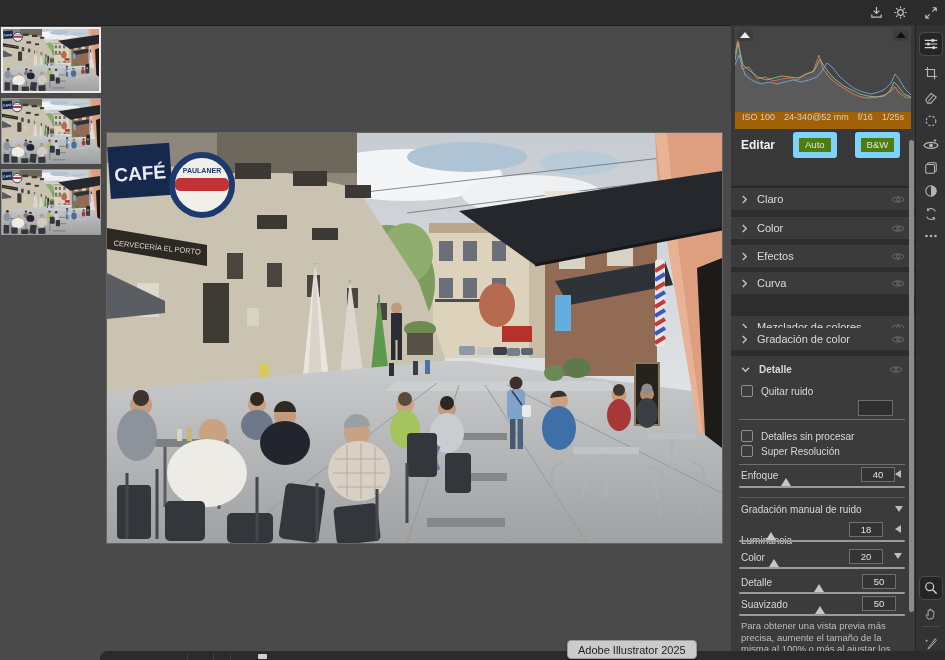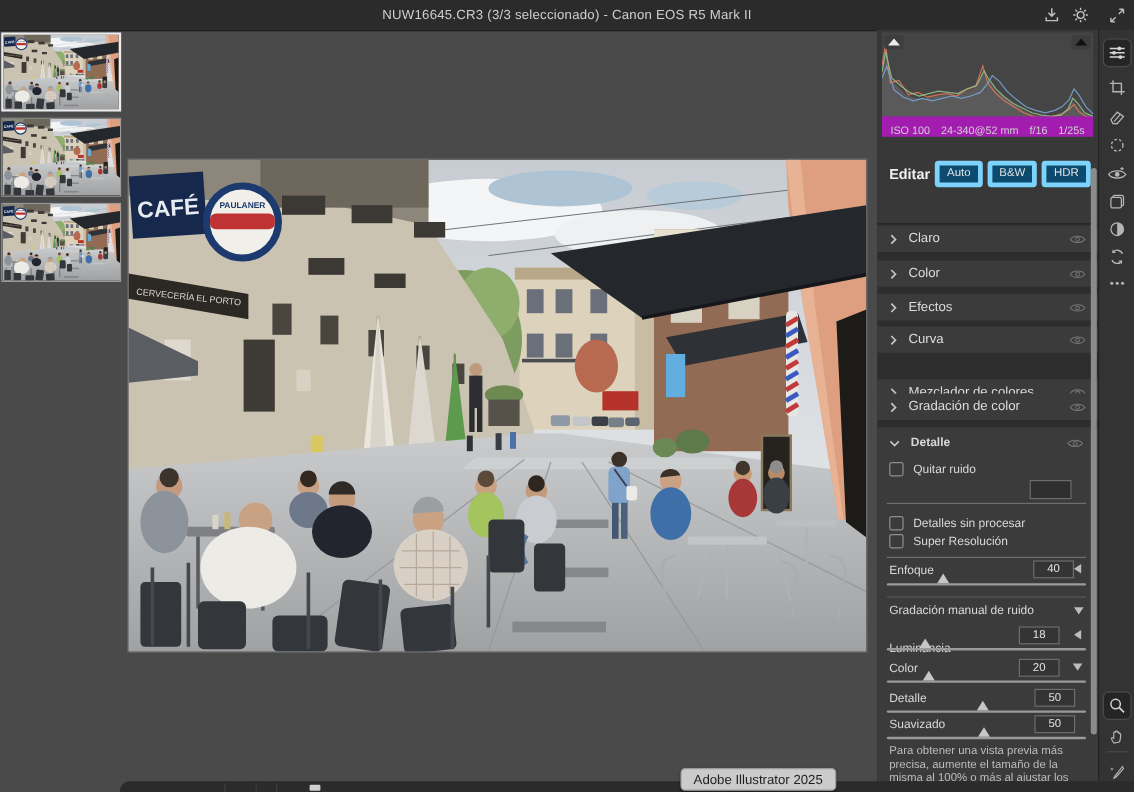--- a/index.html
+++ b/index.html
@@ -17,27 +17,27 @@
   .thumb.sel{border:2px solid #ececec;}
   .thumb.semi{border:1px solid #9a9a9a;}
   
   .photo{left:107px;top:133px;width:615px;height:410px;outline:1px solid #646464;}
   .photo svg{width:100%;height:100%;display:block;}
   
   .panel{left:731px;top:25px;width:184px;height:635px;background:#2d2d2d;}
   .ptop{position:absolute;left:0;top:0;width:184px;height:161px;background:#383838;border-bottom:1px solid #242424;}
   .hist{position:absolute;left:4px;top:2px;width:176px;height:85px;background:#454545;}
   .clip{position:absolute;top:2px;width:16px;height:12px;background:#3d3d3d;border-radius:2px;display:flex;align-items:center;justify-content:center;cursor:pointer;}
-  .exif{position:absolute;left:4px;top:72px;width:176px;height:17px;background:#a21caf;display:flex;align-items:flex-end;
+  .exif{position:absolute;left:4px;top:87px;width:176px;height:17px;background:#a16207;display:flex;align-items:flex-start;
         justify-content:space-between;padding:0 7px;box-sizing:border-box;}
   .exif span{font-size:9px;color:#cfcfcf;}
   .editrow{position:absolute;left:10px;right:6px;top:110px;height:20px;display:flex;align-items:center;}
   .editrow .ttl{font-size:12px;font-weight:bold;color:#f0f0f0;flex:1;}
-  .pbtn{font-size:9.5px;color:#e2e2e2;background:#0c4a6e;border:4px solid #7dd3fc;border-radius:3px;
-        padding:2px 6px;margin-left:4px;cursor:pointer;line-height:1;}
+  .pbtn{font-size:9.5px;color:#e2e2e2;background:#4d7c0f;border:6px solid #7dd3fc;border-radius:3px;
+        padding:2px 6px;margin-left:18px;cursor:pointer;line-height:1;}
   .profrow{position:absolute;left:10px;right:6px;top:137px;height:18px;display:flex;align-items:center;}
   .profrow .lbl{font-size:10px;color:#d8d8d8;width:34px;}
   .pselect{width:96px;height:17px;background:#303030;border:1px solid #5c5c5c;border-radius:3px;display:flex;
            align-items:center;padding:0 6px;box-sizing:border-box;cursor:pointer;}
   .pselect span{font-size:10px;color:#e0e0e0;flex:1;}
   .browse{margin-left:10px;cursor:pointer;display:flex;}
   
   .sechead{position:absolute;left:0;width:184px;height:22px;background:#3b3b3b;display:flex;align-items:center;
            padding:0 10px;box-sizing:border-box;cursor:pointer;}
   .sechead .lbl{font-size:11px;color:#dcdcdc;margin-left:9px;flex:1;}
@@ -282,21 +282,20 @@
           <rect x="338" y="320" width="26" height="40" rx="4"></rect>
       </g>
       <g stroke="#44474c" stroke-width="3" fill="none">
           <path d="M20 340v66M50 336v70M150 344v64M210 350v58M270 356v52M300 330v60"></path>
         </g>
     </symbol>
   </defs>
 </svg>
 
 <div class="abs titlebar">
-  <span class="title">NUW16645.CR3 (3/3 seleccionado) -  Canon EOS R5 Mark II</span>
   <span class="tb-ico" style="right:60px">
     <svg width="15" height="15" viewBox="0 0 16 16">
         <g stroke="#c0c0c0" fill="none" stroke-width="1.3">
           <path d="M8 2v7M5 6l3 3 3-3"></path>
           <path d="M3 10v3h10v-3"></path>
         </g>
       </svg>
   </span>
   <span class="tb-ico" style="right:36px">
     <svg width="15" height="15" viewBox="0 0 16 16">

